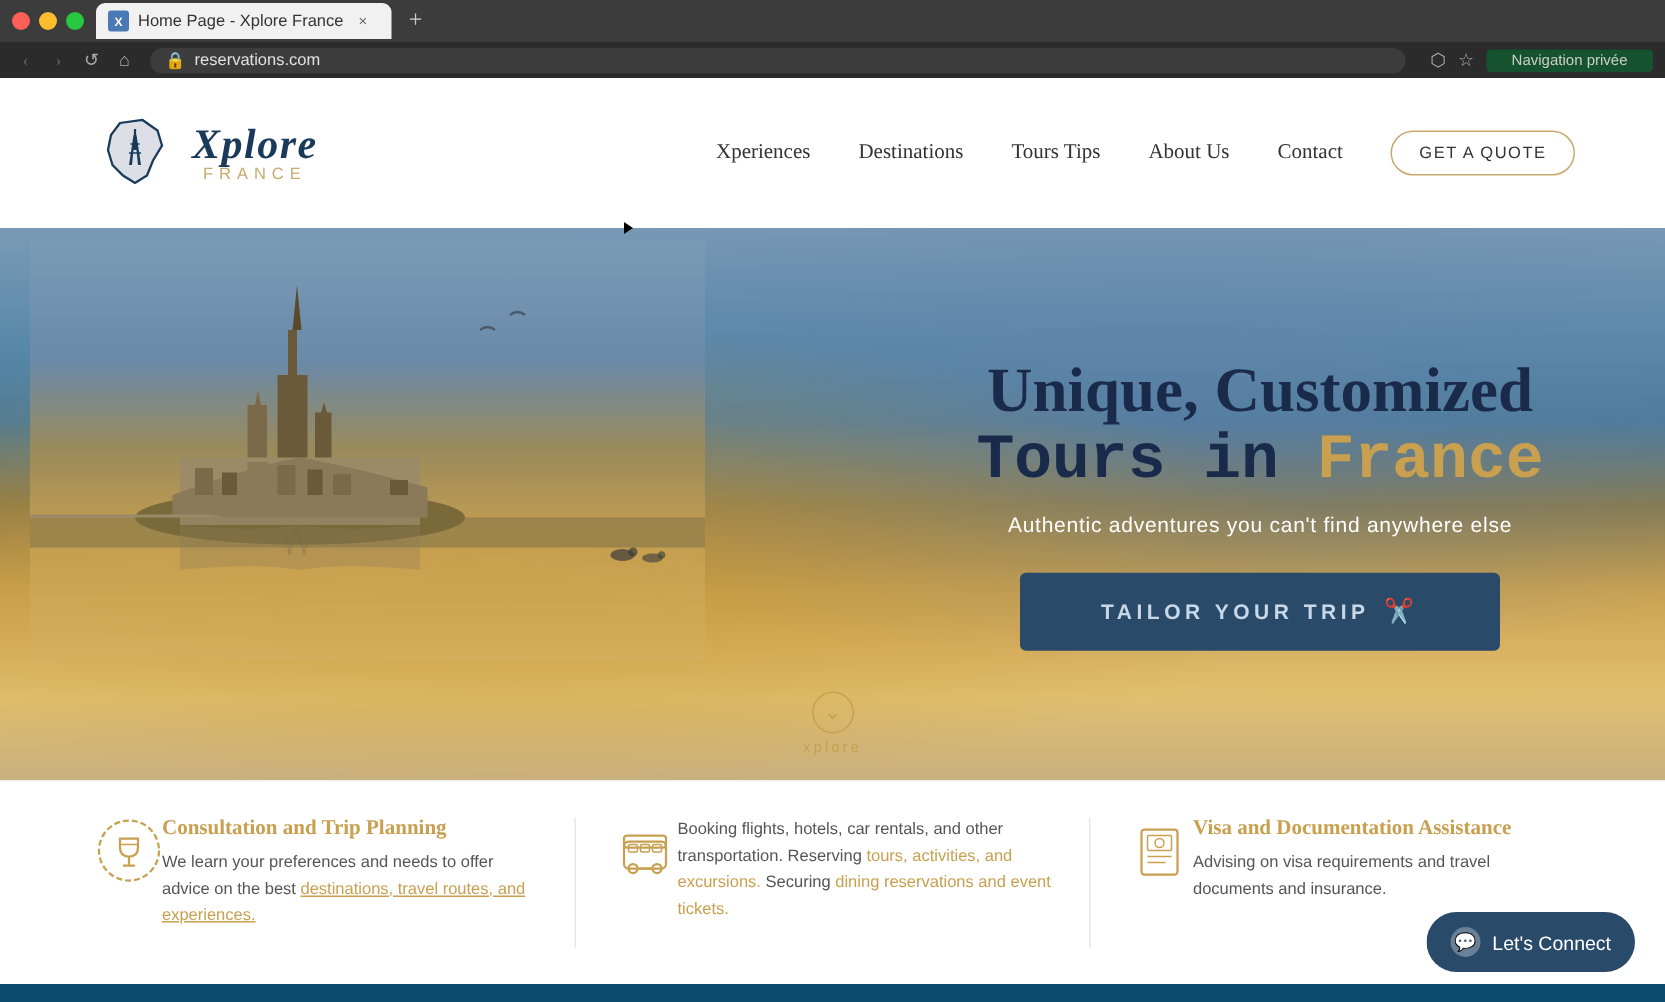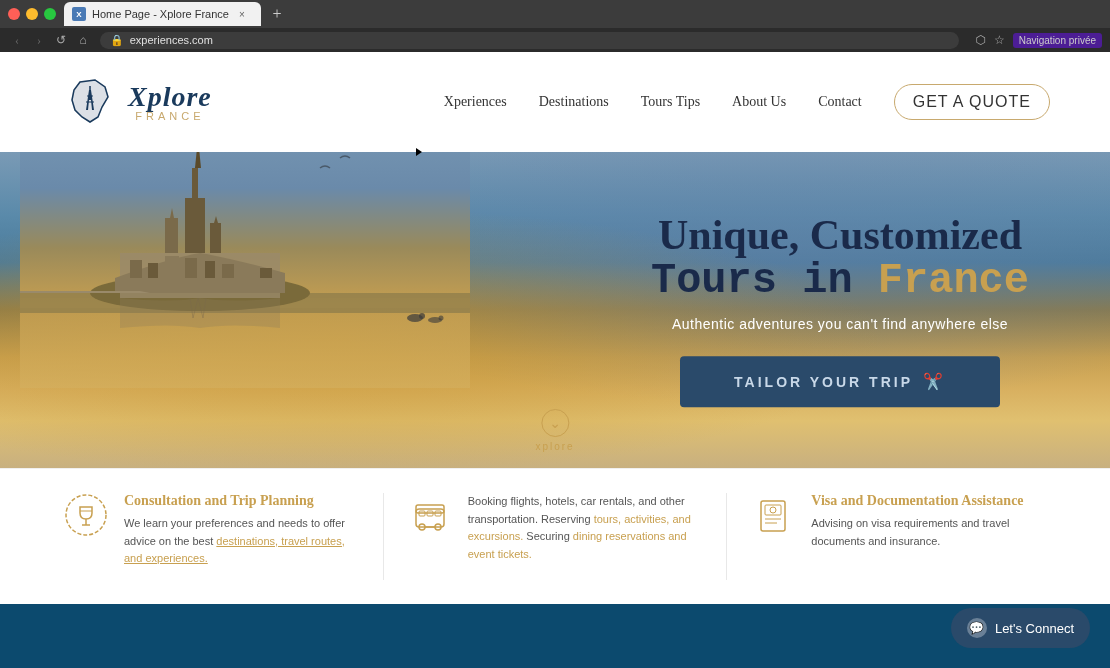--- a/index.html
+++ b/index.html
@@ -79,25 +79,25 @@
       color: #e0e0e0;
       display: flex; align-items: center;
     }
     .browser-icons {
       display: flex; gap: 8px; align-items: center; margin-left: 8px;
     }
     .browser-icon {
       color: #aaa; font-size: 12px; cursor: pointer;
     }
     .nav-privee {
-      background: #4c1d95;
+      background: #14532d;
       color: #ccc;
       font-size: 10px;
       font-family: Arial, sans-serif;
-      padding: 2px 6px;
+      padding: 2px 17px;
       border-radius: 3px;
       cursor: pointer;
     }
 
     
     .website {
       height: 616px;
       background: #0c4a6e;
       overflow: hidden;
       position: relative;
@@ -155,33 +155,33 @@
       font-size: 14px;
       color: #333;
       text-decoration: none;
       font-family: Liberation Serif, serif;
       cursor: pointer;
     }
     .nav-cta {
       border: 1.5px solid #c8a96e;
       border-radius: 20px;
       padding: 8px 18px;
-      font-size: 16px;
+      font-size: 11px;
       font-family: Arial, sans-serif;
       letter-spacing: 1px;
       color: #333;
       cursor: pointer;
       background: transparent;
       text-align: center;
     }
 
     
     .hero {
       position: relative;
-      height: 316px;
+      height: 368px;
       background: linear-gradient(135deg, #e8c97a 0%, #d4a855 15%, #c9954a 25%, #8b6914 40%, #4a5a3a 55%, #3a4a5a 65%, #2a3a5a 75%, #1a2a4a 85%, #4a6a8a 95%, #6a8aaa 100%);
       overflow: hidden;
       display: flex;
       align-items: center;
     }
     .hero-bg {
       position: absolute;
       top: 0; left: 0; right: 0; bottom: 0;
       background: 
         radial-gradient(ellipse at 30% 60%, rgba(200, 150, 50, 0.6) 0%, transparent 50%),
@@ -283,21 +283,20 @@
       padding: 24px 40px;
       display: flex;
       gap: 0;
       height: 136px;
       border-top: 1px solid #f0f0f0;
     }
     .service-item {
       flex: 1;
       display: flex;
       align-items: flex-start;
-      gap: 16px;
       padding: 0 24px;
       border-right: 1px solid #e8e8e8;
     }
     .service-item:last-child { border-right: none; }
     .service-icon {
       width: 44px;
       height: 44px;
       flex-shrink: 0;
       display: flex;
       align-items: center;
@@ -389,21 +388,21 @@
   </div>
   <div class="address-bar">
     <div class="nav-buttons">
       <div class="nav-btn" style="color:#666;">‹</div>
       <div class="nav-btn" style="color:#666;">›</div>
       <div class="nav-btn">↺</div>
       <div class="nav-btn">⌂</div>
     </div>
     <div class="address-input">
       <span style="color:#aaa;margin-right:6px;font-size:11px;">🔒</span>
-      <span style="font-size:11px;">experiences.com</span>
+      <span style="font-size:11px;">reservations.com</span>
     </div>
     <div class="browser-icons">
       <span class="browser-icon">⬡</span>
       <span class="browser-icon">☆</span>
       <div class="nav-privee">Navigation privée</div>
     </div>
   </div>
 </div>
 
 <div class="website">

